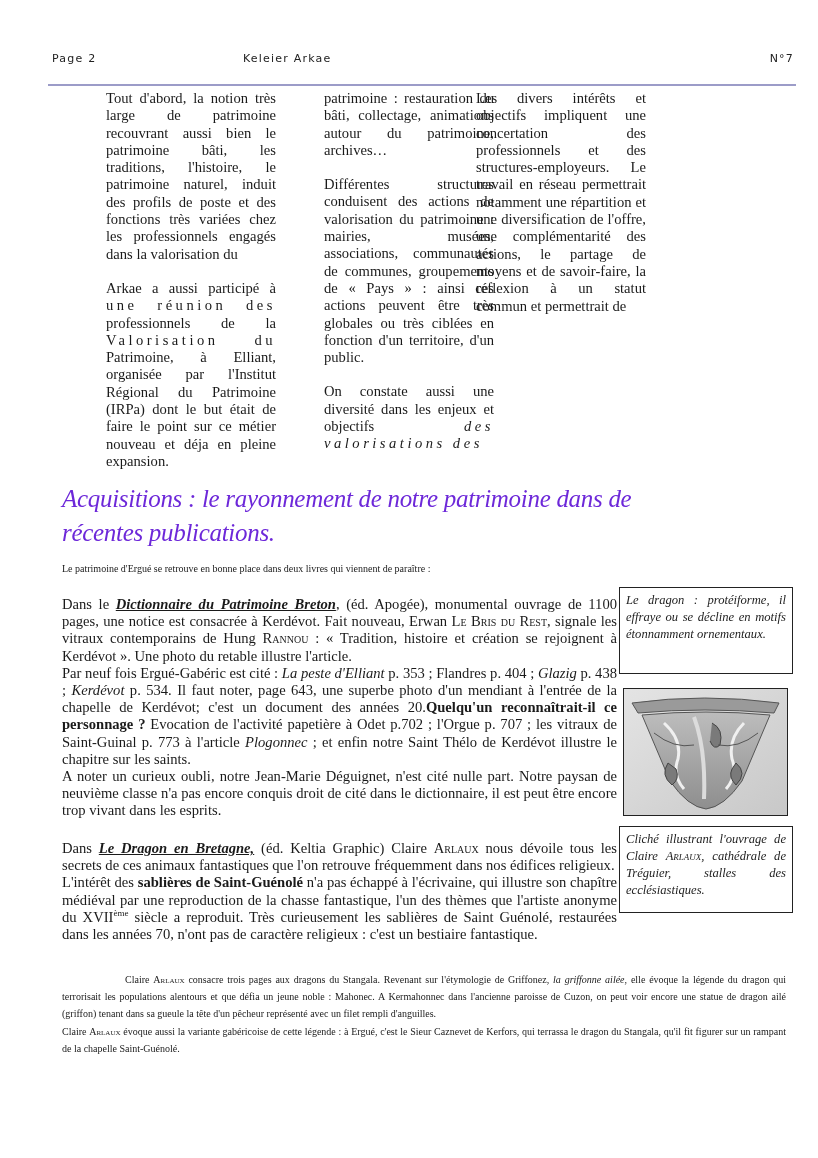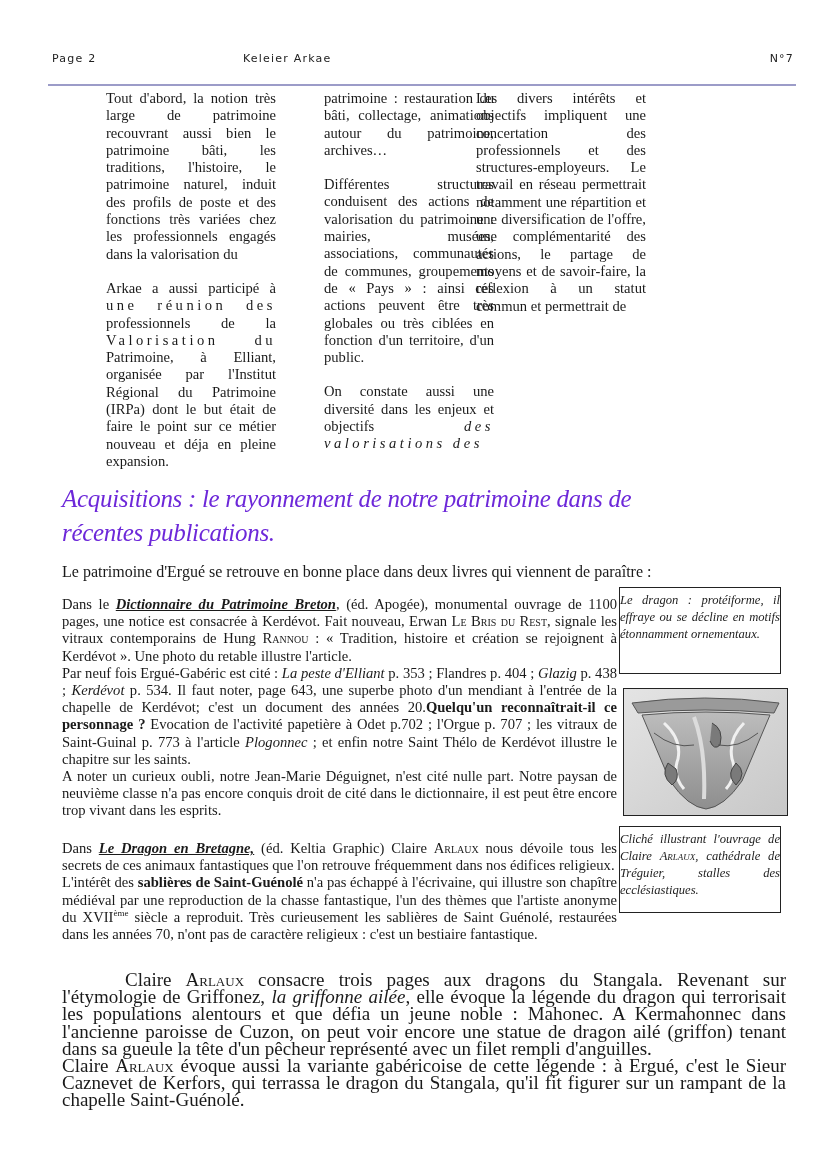--- a/index.html
+++ b/index.html
@@ -16,36 +16,36 @@
          text-align:justify; }
   .col p { margin:0 0 17px 0; }
   .c1 { left:106px; } .c2 { left:305px;margin-left:19px; } .c3 { left:476px; }
   .spaced { letter-spacing:3.5px; }
   .it { font-style:italic; }
 
   h1.headline { position:absolute; left:62px; top:482px; margin:0; width:600px;
                 font-family:"Liberation Serif", serif; font-style:italic; font-weight:normal;
                 font-size:25px; line-height:34px; color:#6d28d9; letter-spacing:-0.3px; }
 
-  .intro { position:absolute; left:62px; top:563px; font-size:16px;font-family:Liberation Serif, serif; }
+  .intro { position:absolute; left:62px; top:563px; font-size:10px;font-family:Liberation Serif, serif; }
 
   .body1 { position:absolute; left:62px; top:596px; width:555px; font-size:14.6px;
            line-height:17.2px; text-align:justify; }
   .body1 p, .body2 p { margin:0; }
   .body2 { position:absolute; left:62px; top:840px; width:555px; font-size:14.6px;
            line-height:17.2px; text-align:justify; }
-  .body3 { position:absolute; left:62px; top:937px; width:724px; font-size:19px;
+  .body3 { position:absolute; left:62px; top:937px; width:724px; font-size:10px;
            line-height:17.2px; text-align:justify; }
   .body3 p { margin:0; }
   .indent { text-indent:63px; }
   .sc { font-variant:small-caps; }
   .bu { font-weight:bold; font-style:italic; text-decoration:underline; }
   sup { font-size:9px; line-height:0; }
 
-  .sidebox { position:absolute; border:1.5px solid #222; background:#fff; padding:4px 0;
+  .sidebox { position:absolute; border:1.5px solid #222; background:#fff; padding:4px 6px;
              font-style:italic; font-size:12.6px; line-height:17px; text-align:justify; color:#222; }
   .box1 { left:619px; top:587px; width:160px; height:77px; }
   .box2 { left:619px; top:826px; width:160px; height:77px; }
 
   .photo { position:absolute; left:623px; top:688px; width:163px; height:126px;
            border:1.5px solid #222; background:#d8d8d8; overflow:hidden; }
 </style>
 </head>
 <body>
 

